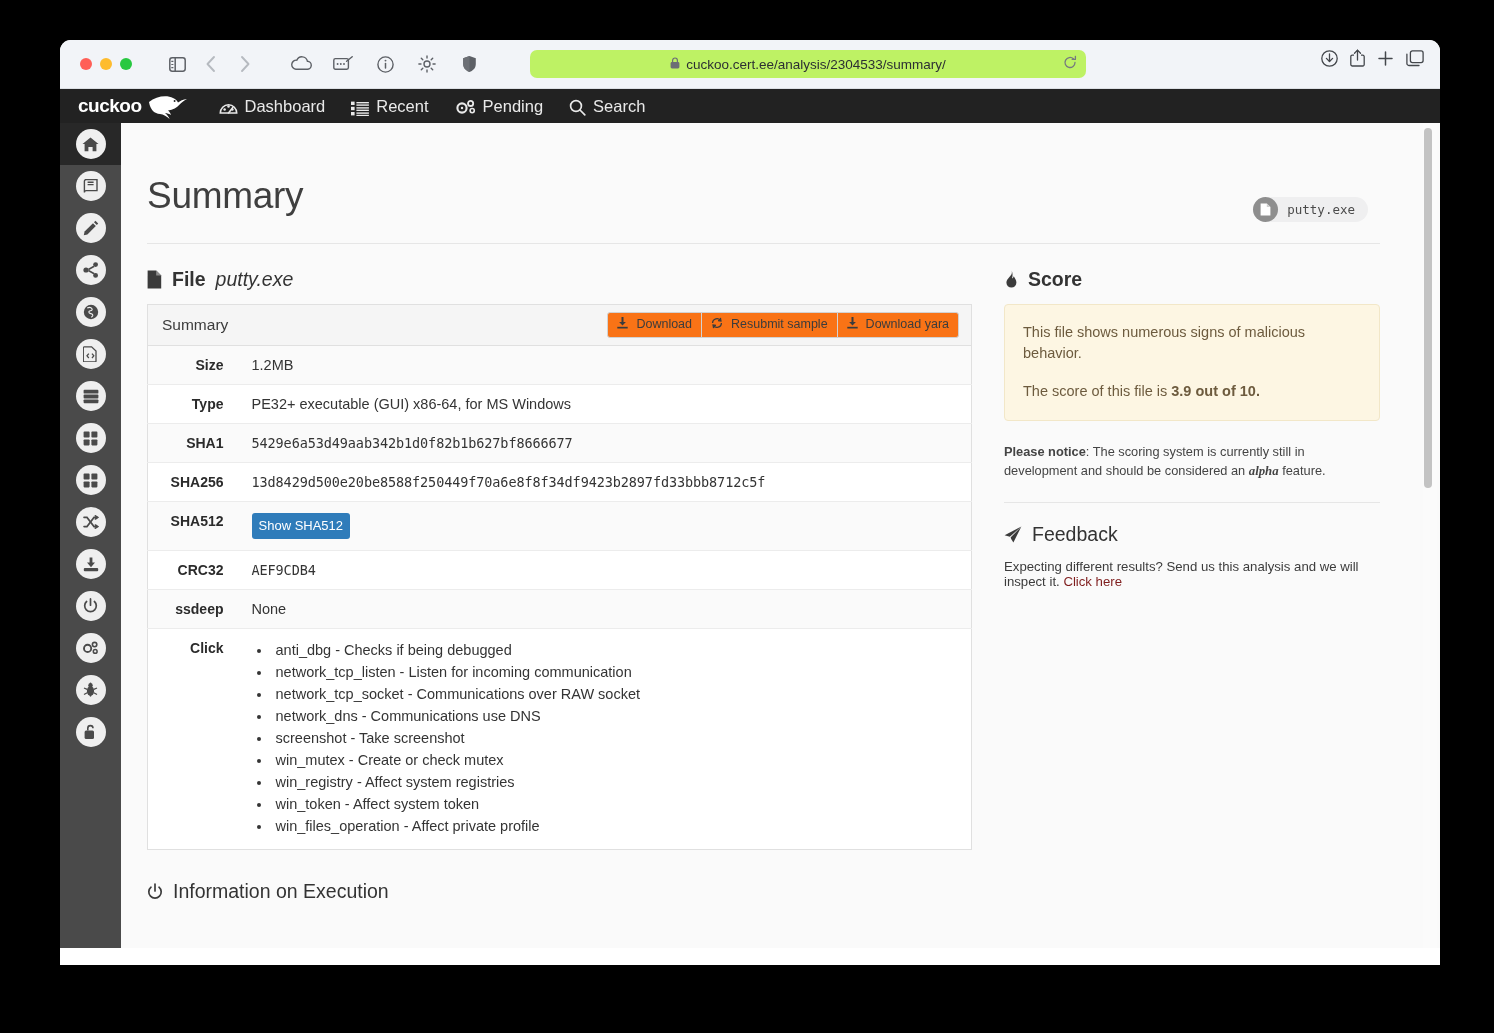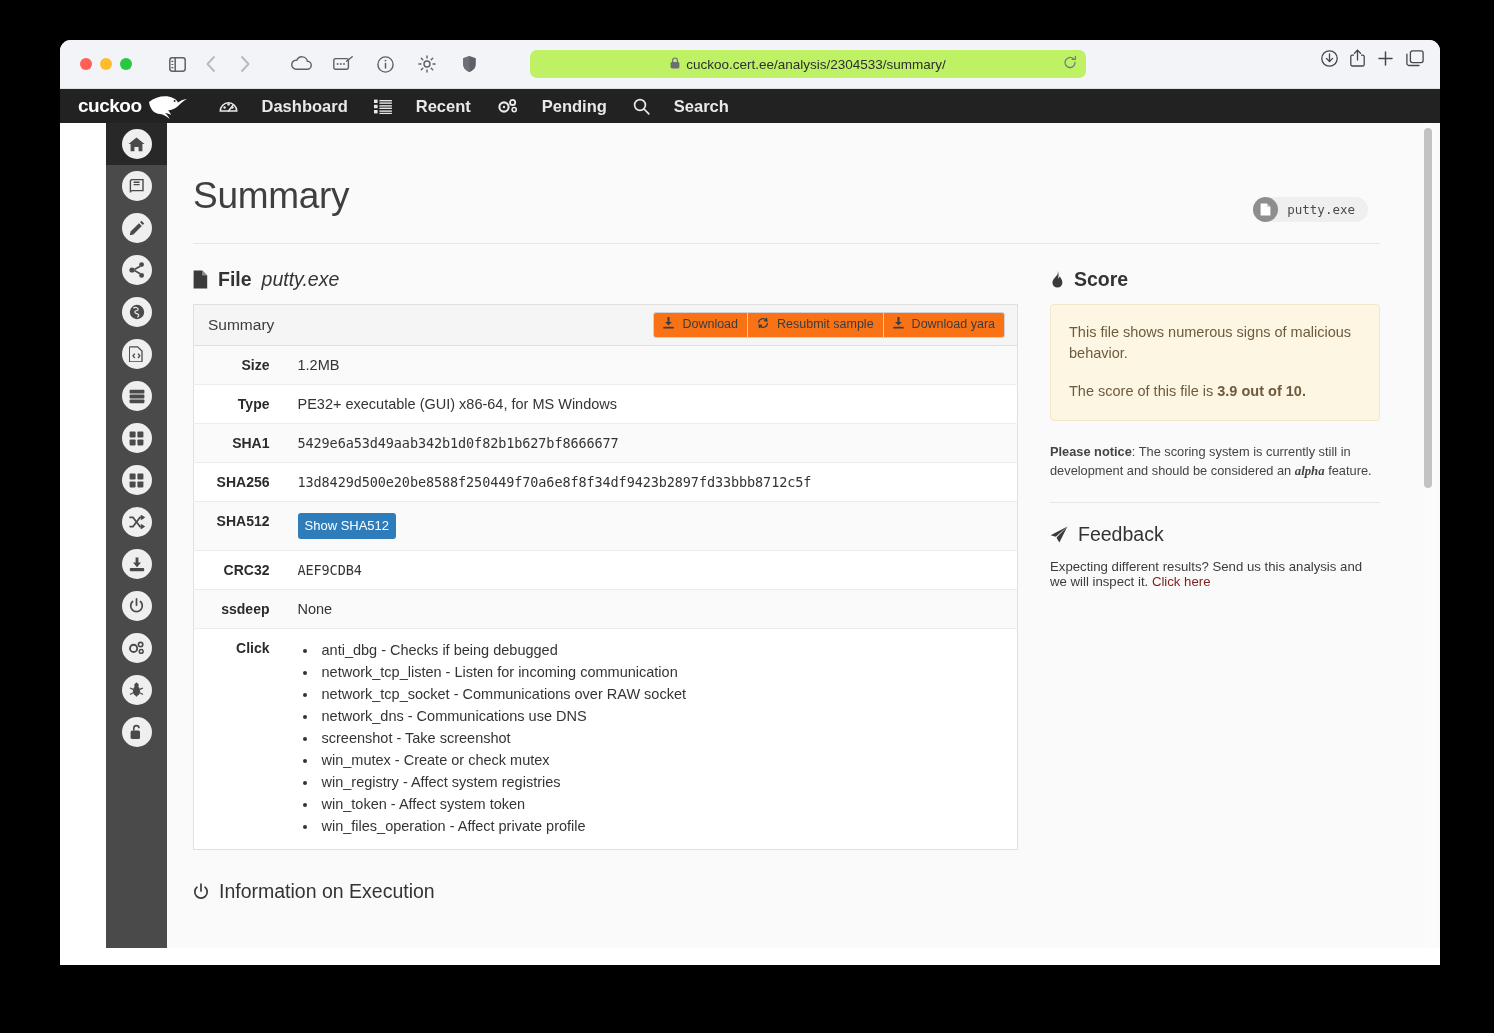--- a/index.html
+++ b/index.html
@@ -78,22 +78,22 @@
     display: flex; align-items: center;
     color: #fff;
     font-size: 19px; font-weight: 700;
     letter-spacing: -0.5px;
     margin-right: 30px;
     position: relative;
   }
   .logo svg { margin-left: 1px; }
   .navlinks { display: flex; align-items: center; gap: 26px; }
   .navlink {
-    display: flex; align-items: center; gap: 24px;
-    color: #e9e9e9; font-size: 16.5px; font-weight: 700;
+    display: flex; align-items: flex-end; gap: 7px;
+    color: #e9e9e9; font-size: 16.5px; font-weight: 400;
   }
   .navlink svg { display: block; }
   .nav-right {
     position: absolute; right: 16px; top: 0; height: 100%;
     display: flex; align-items: center; gap: 12px;
   }
   .navbtn {
     border: 1px solid #6d6f73;
     background: transparent;
     color: #ffffff;
@@ -103,21 +103,20 @@
     border-radius: 4px;
   }
   .brushbtn { color: #e8e8e8; display: flex; align-items: center; padding-left: 6px; }
 
   
   .body {
     display: flex;
     height: 825px;
     position: relative;
     background: #fafafa;
-    margin-left: 46px;
   }
   .sidebar {
     width: 61px;
     background: #4a4a4a;
     flex: 0 0 61px;
     padding-top: 0;
     border-radius: 0 0 0 0;
   }
   .side-item {
     height: 42px;

